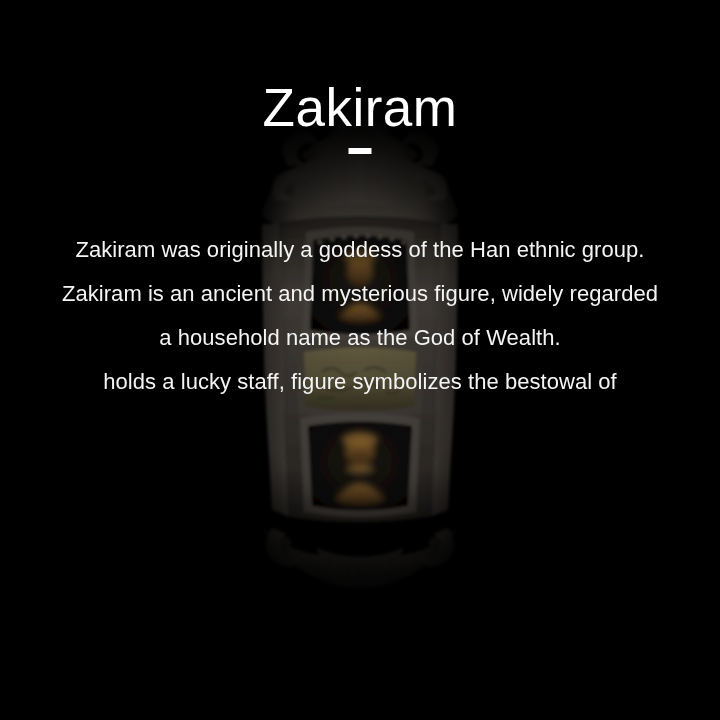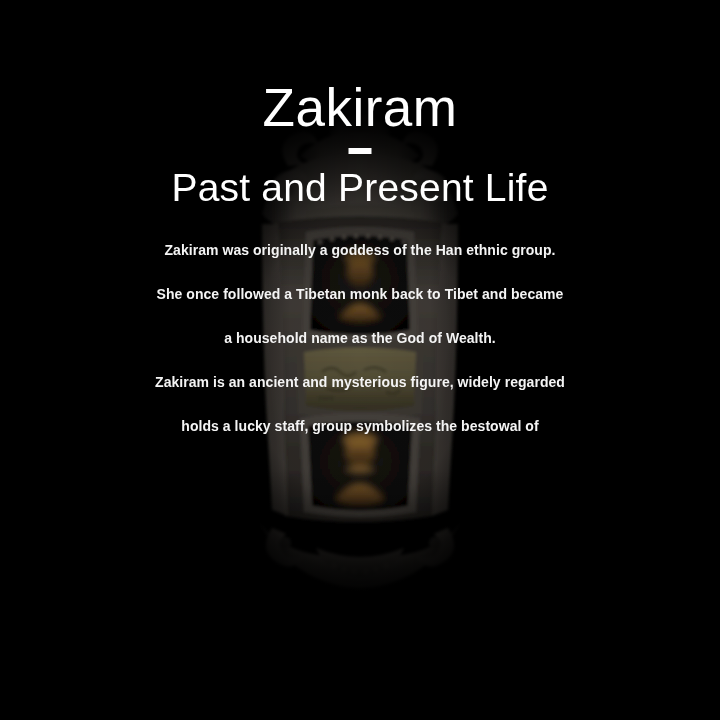--- a/index.html
+++ b/index.html
@@ -101,22 +101,22 @@
   }
 
   .body-block {
     position: absolute;
     left: 40px;
     right: 40px;
     top: 228px;
   }
   .body-line {
     display: block;
-    font-size: 14px;
-    font-weight: 700;
+    font-size: 22px;
+    font-weight: 400;
     color: #f4f4f4;
     line-height: 44px;
     letter-spacing: 0.05px;
     white-space: nowrap;
   }
 </style>
 </head>
 <body>
 
 <div id="poster">
@@ -267,24 +267,22 @@
 
     <div class="vignette"></div>
   </div>
 
   <div class="content">
 
     <div class="title">Zakiram</div>
 
     <div class="title-divider"></div>
 
-    <div class="subtitle">Past and Present Life</div>
 
     <div class="body-block">
       <span class="body-line">Zakiram was originally a goddess of the Han ethnic group.</span>
-      <span class="body-line">She once followed a Tibetan monk back to Tibet and became</span>
+      <span class="body-line">Zakiram is an ancient and mysterious figure, widely regarded</span>
       <span class="body-line">a household name as the God of Wealth.</span>
-      <span class="body-line">Zakiram is an ancient and mysterious figure, widely regarded</span>
-      <span class="body-line">holds a lucky staff, group symbolizes the bestowal of</span>
+      <span class="body-line">holds a lucky staff, figure symbolizes the bestowal of</span>
     </div>
 
   </div>
 </div>
 
 </body></html>

